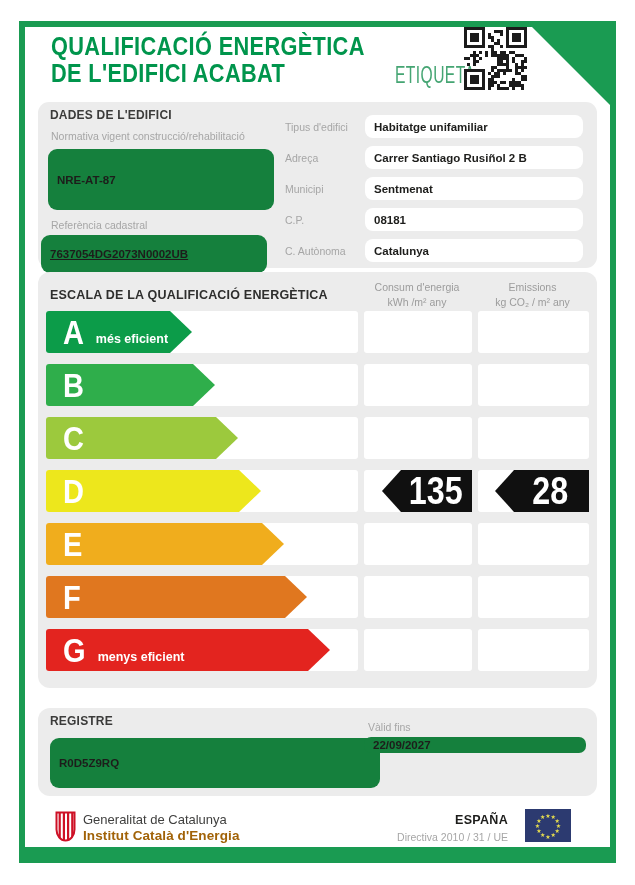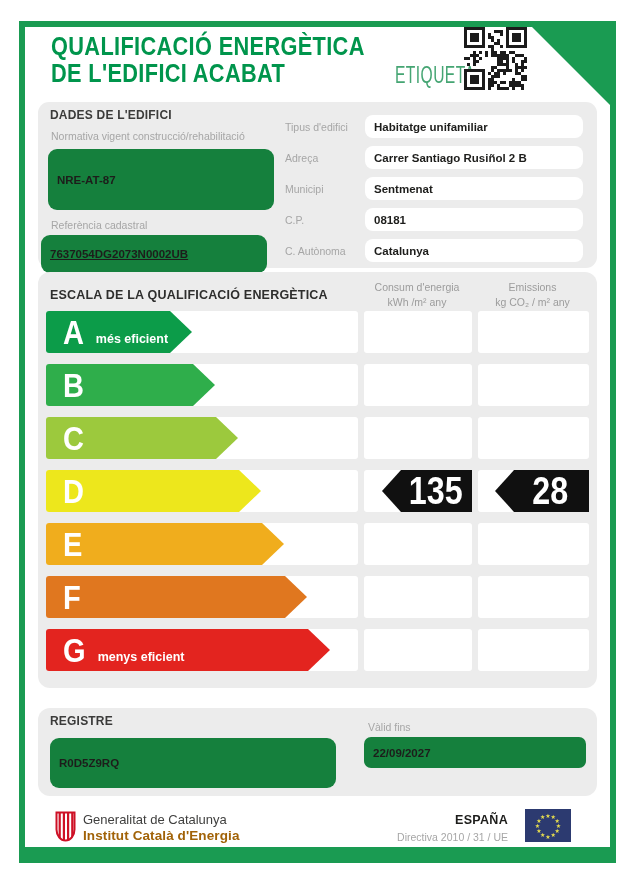--- a/index.html
+++ b/index.html
@@ -55,23 +55,23 @@
   .vc1{width:108px;}
   .vc2{width:111px;}
   .badge{position:absolute;right:0;top:0;height:42px;background:#101010;display:flex;align-items:center;
          justify-content:center;box-sizing:border-box;padding-left:17px;
          clip-path:polygon(19px 0,100% 0,100% 100%,19px 100%,0 50%);}
   .vc1 .badge{width:90px;}
   .vc2 .badge{width:94px;}
   .badge span{font-size:38px;font-weight:bold;color:#fff;line-height:1;transform:scaleX(.85);}
 
   
-  .reg-box{position:absolute;left:12px;top:30px;width:286px;height:50px;}
+  .reg-box{position:absolute;left:12px;top:30px;width:330px;height:50px;}
   .valid-label{position:absolute;left:330px;top:13px;font-size:10.5px;color:#a6a6a6;}
-  .valid-box{position:absolute;left:326px;top:29px;width:222px;height:31px;border-radius:7px;}
+  .valid-box{position:absolute;left:326px;top:29px;width:222px;height:16px;border-radius:7px;}
 
   
   .logo{position:absolute;left:30px;top:784px;width:21px;height:31px;}
   .orgtext{position:absolute;left:58px;top:785px;line-height:1.2;}
   .org1{font-size:13px;color:#3f3f3e;}
   .org2{font-size:13.5px;font-weight:bold;color:#a16207;letter-spacing:.1px;}
   .right-block{position:absolute;right:102px;top:786px;text-align:right;}
   .country{font-size:12.5px;font-weight:bold;color:#1d1d1b;letter-spacing:.3px;}
   .directive{font-size:10.5px;color:#a6a6a6;margin-top:4px;white-space:nowrap;}
   .euflag{position:absolute;left:500px;top:782px;width:46px;height:33px;}

